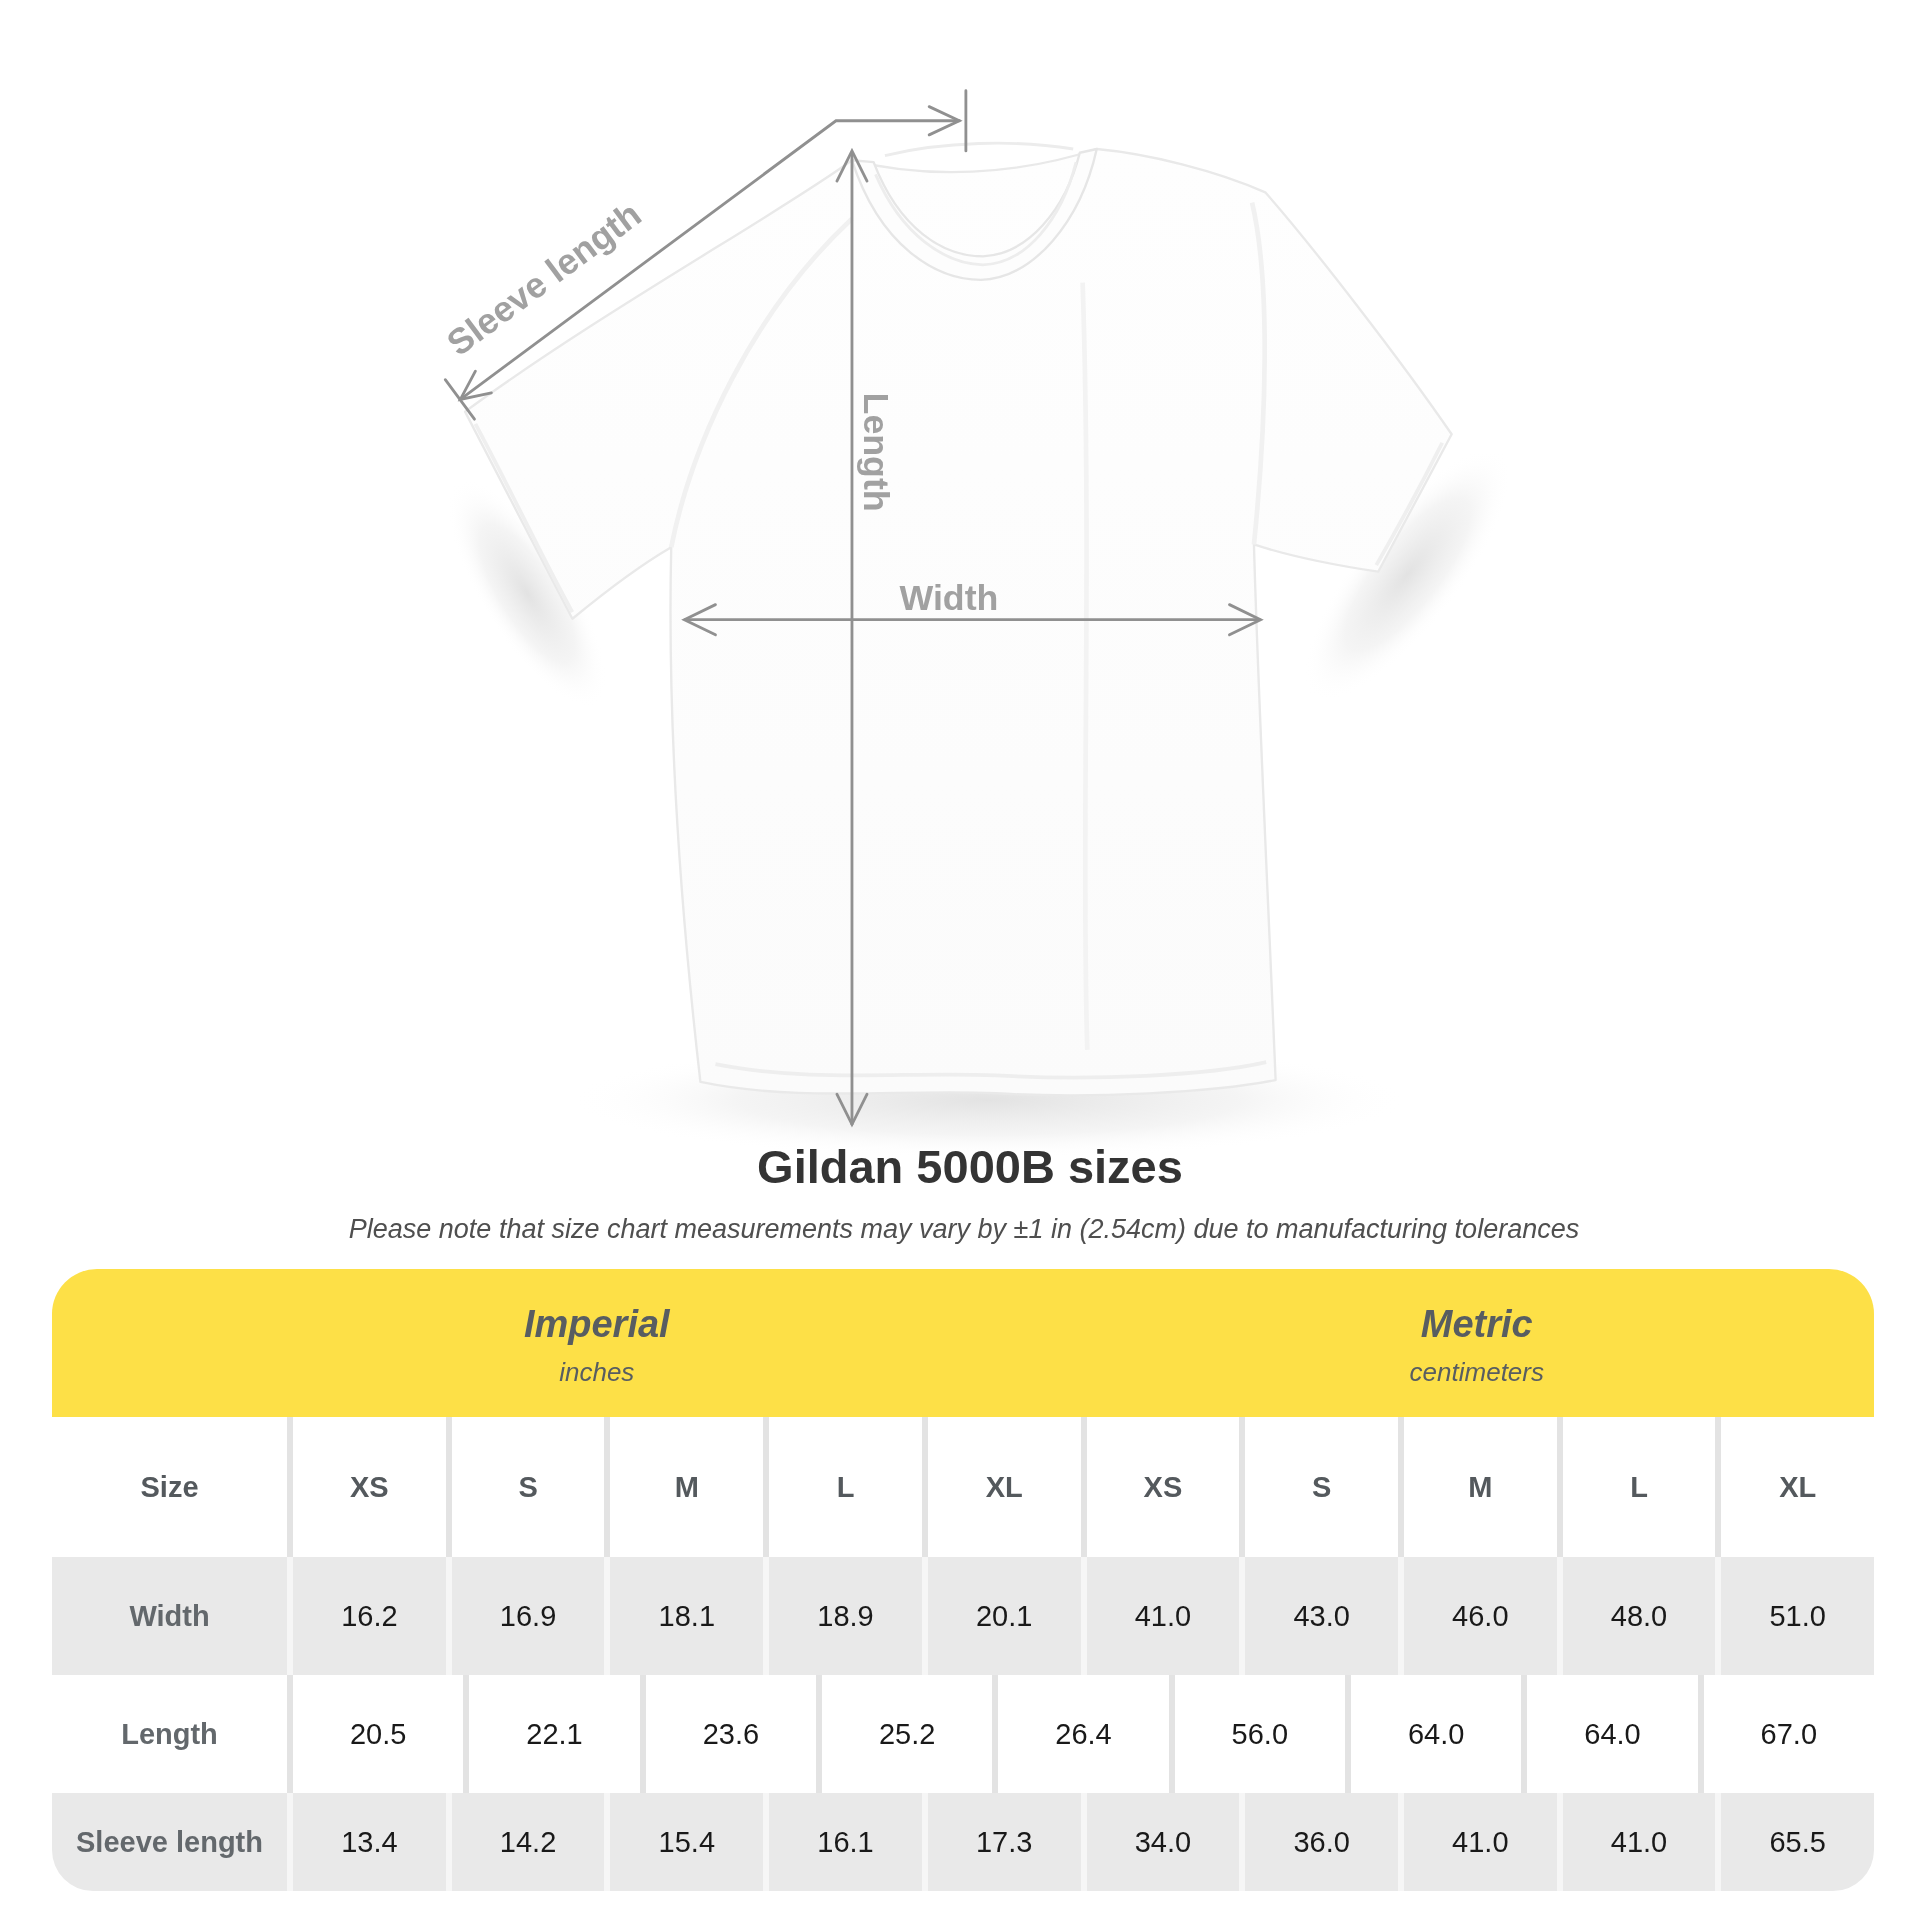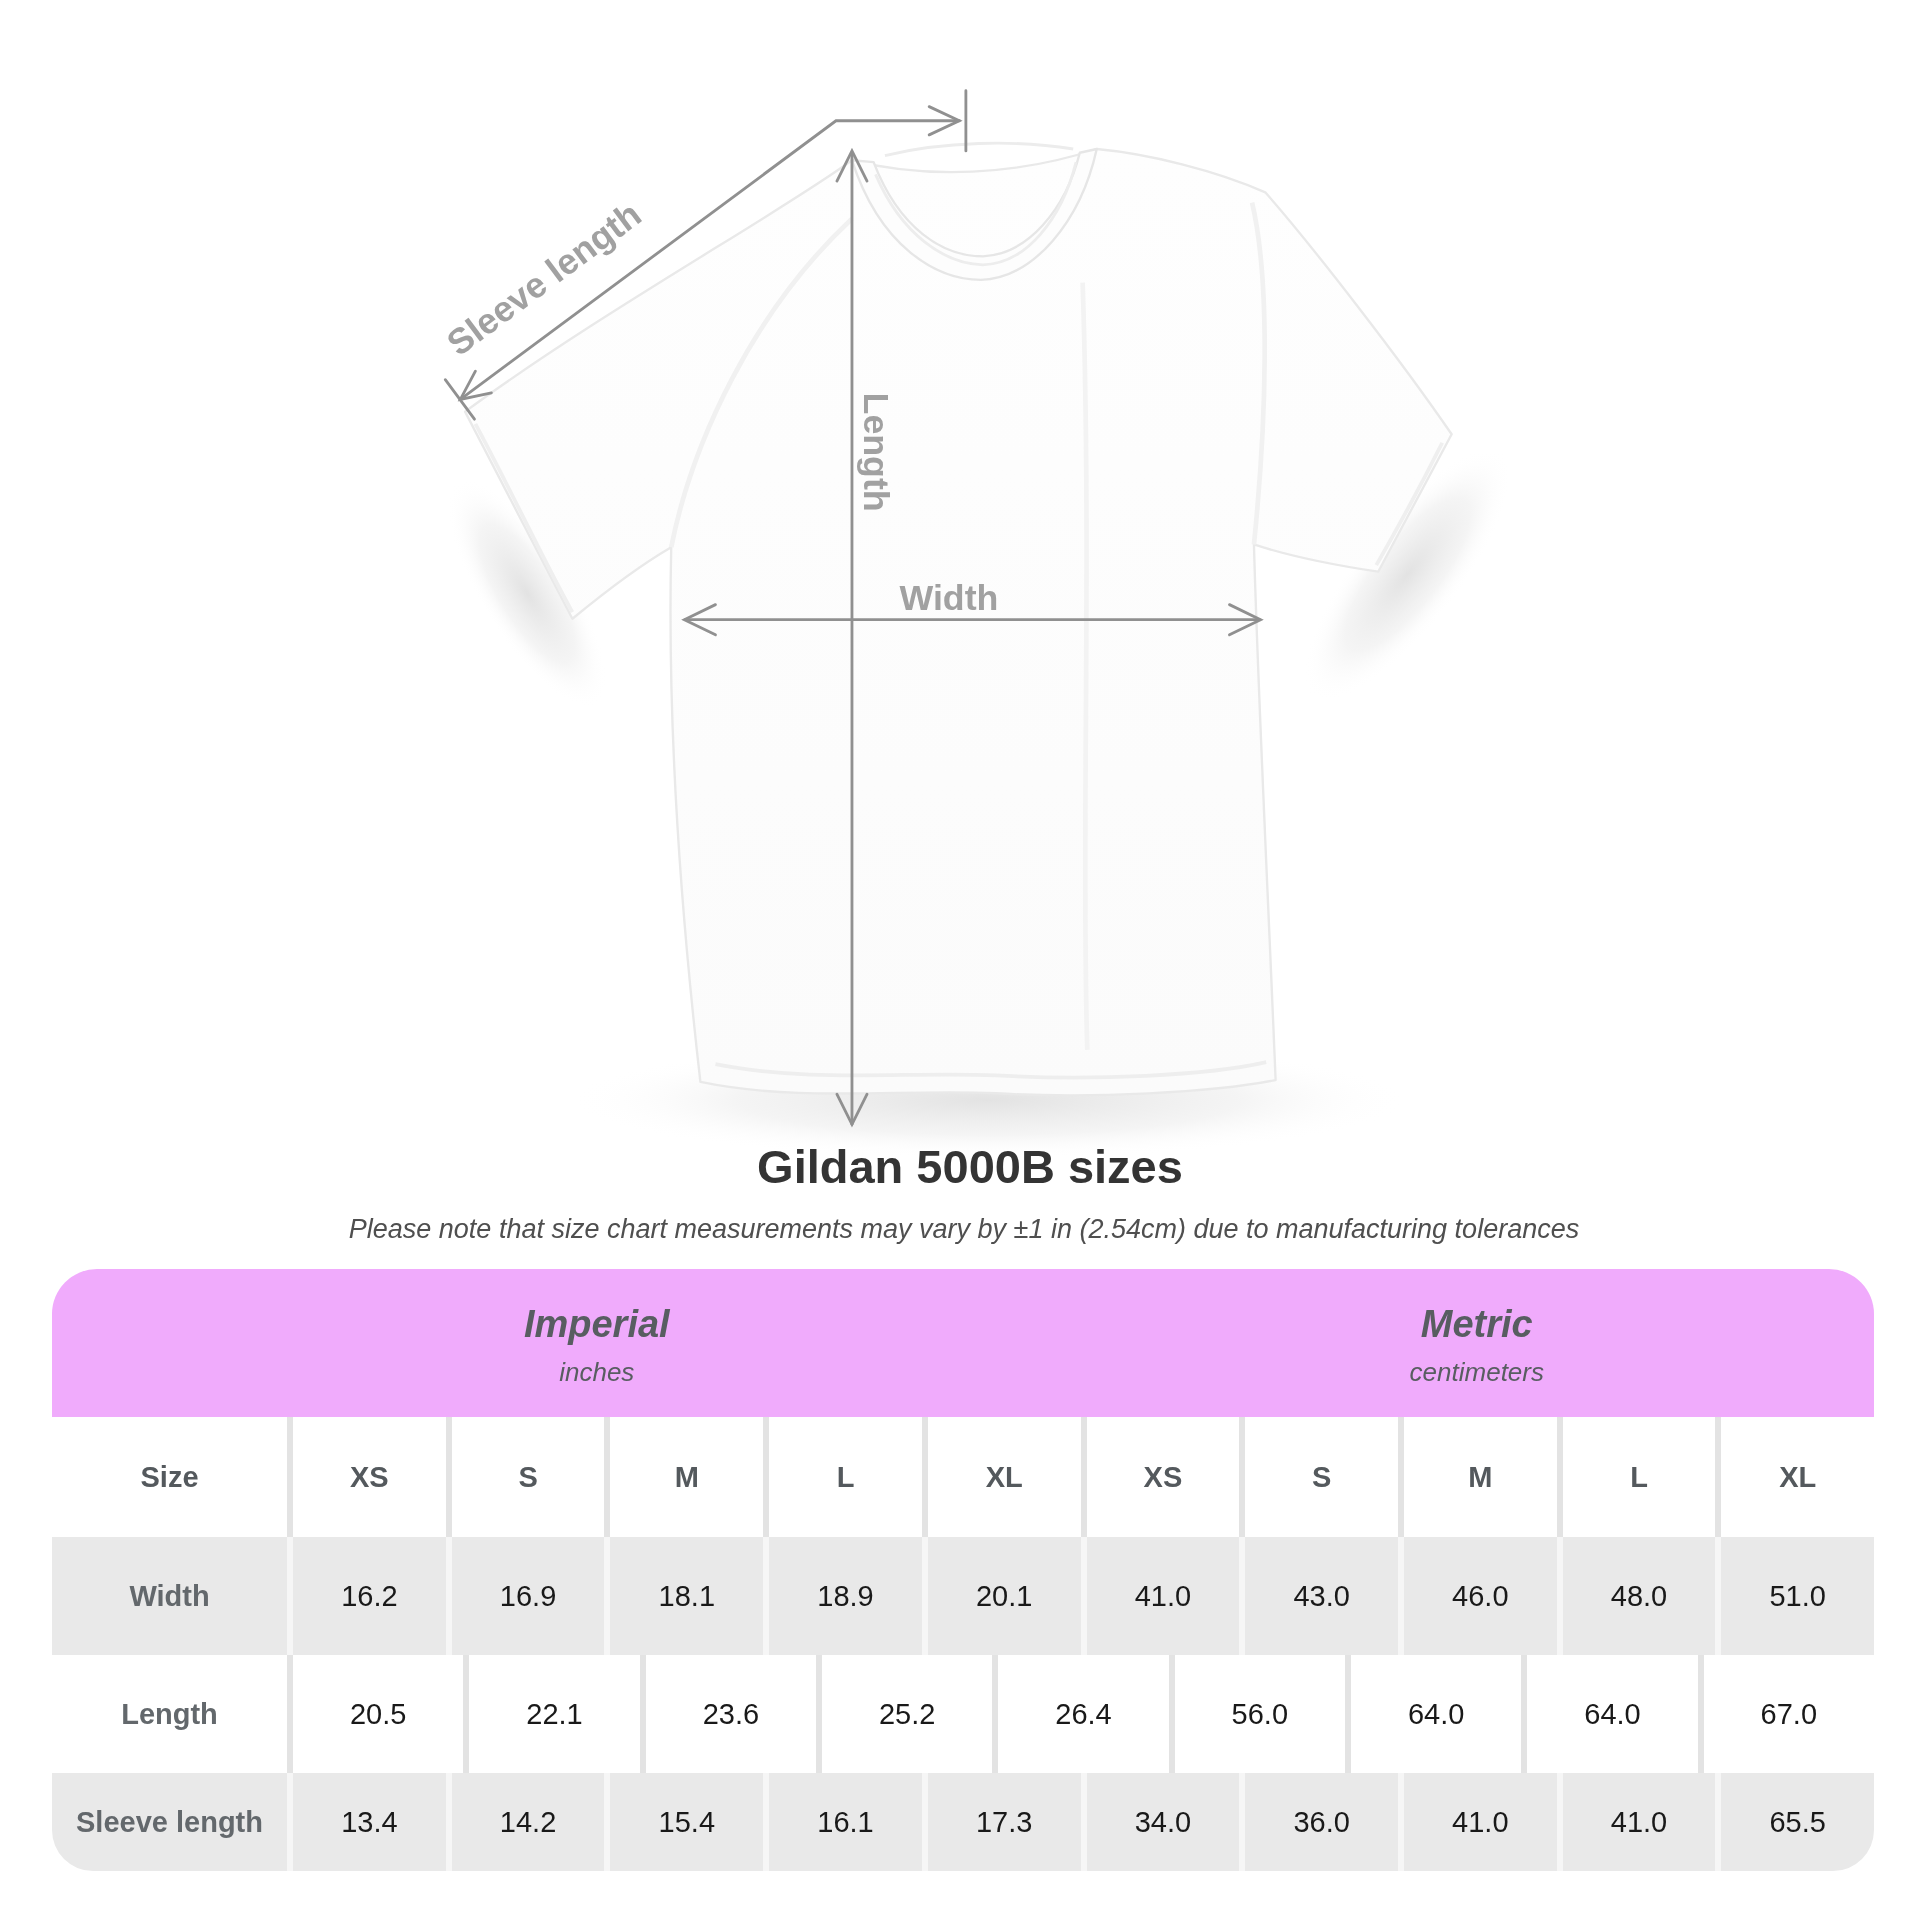--- a/index.html
+++ b/index.html
@@ -34,21 +34,21 @@
 
   .size-table {
     position: absolute;
     left: 52px;
     top: 1269px;
     width: 1822px;
   }
   .band {
     position: relative;
     height: 148px;
-    background: #f0abfc;
+    background: #fde047;
     border-radius: 45px 45px 0 0;
     text-decoration: underline;
   }
   .band-head {
     position: absolute;
     top: 34px;
     transform: translateX(-50%);
     text-align: center;
     white-space: nowrap;
   }
@@ -61,21 +61,21 @@
     color: #585d61;
   }
   .band-unit {
     margin-top: 11.3px;
     font-style: italic;
     font-size: 26px;
     color: #585d61;
   }
 
   .trow { display: flex; width: 100%; }
-  .trow.header-row { height: 120px; background: #ffffff; }
+  .trow.header-row { height: 140px; background: #ffffff; }
   .trow.gray-row   { height: 118px; background: #e9e9e9; }
   .trow.white-row  { height: 118px; background: #ffffff; }
   .trow.last-row   { height: 98px; border-radius: 0 0 41px 41px; overflow: hidden; }
 
   .cell {
     flex: 1 1 0;
     display: flex;
     align-items: center;
     justify-content: center;
     box-sizing: border-box;

